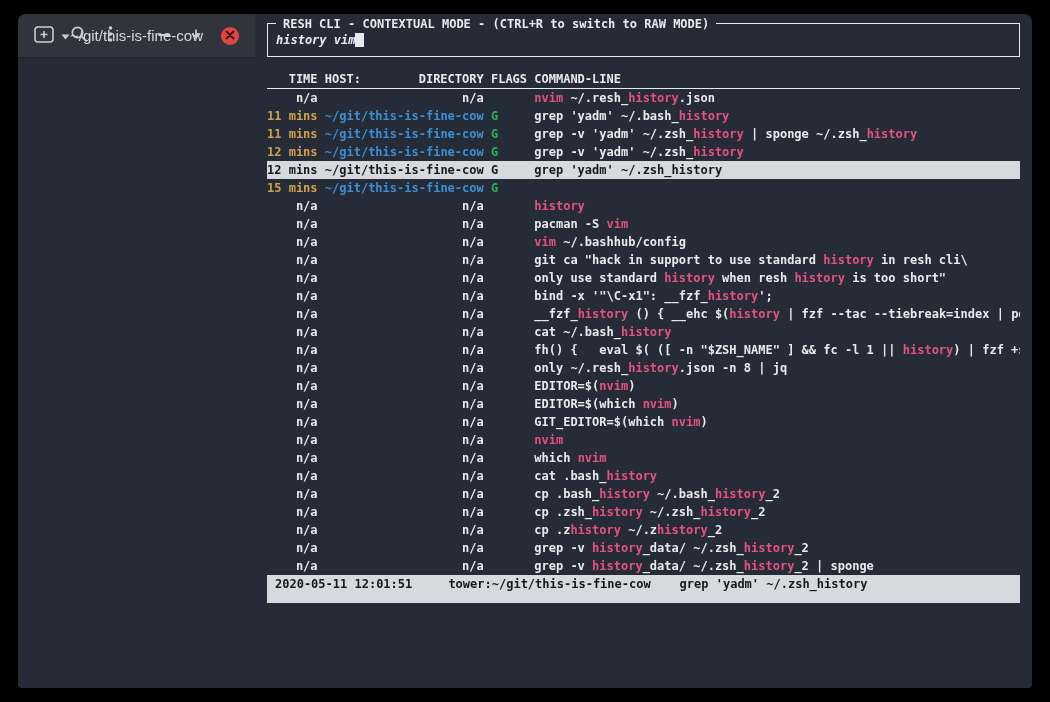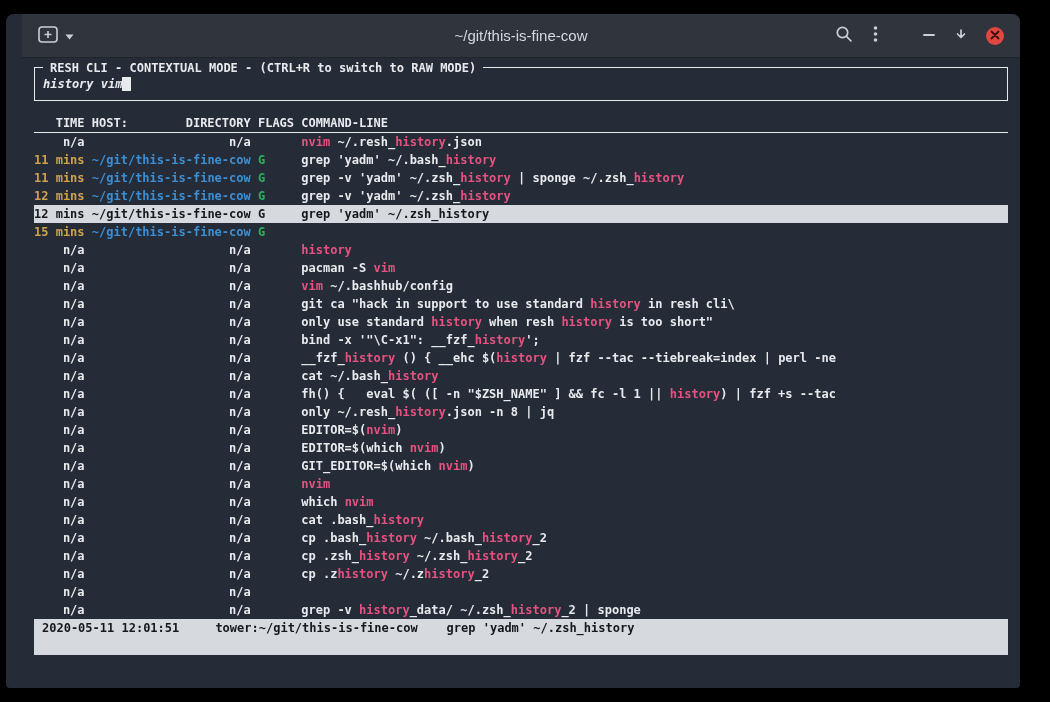--- a/index.html
+++ b/index.html
@@ -5,23 +5,23 @@
   :root{
     --terminal-bg:#262c37; --titlebar-bg:#30353d; --titlebar-text:#d3d9e0;
     --text:#e8eaee; --highlight:#e5527f; --time:#d0a14b; --directory:#3b8fd4;
     --flag:#25b35c; --selection-bg:#d6d9de; --selection-fg:#15181c;
     --close-red:#df4740; --border:#e8ebee; --icon:#c9cfd7;
   }
   *{box-sizing:border-box;}
   html,body{margin:0;padding:0;}
   body{width:1050px;height:702px;background:#000;position:relative;overflow:hidden;}
 
-  .window{position:absolute;left:6px;top:14px;width:1014px;height:674px;
+  .window{position:absolute;left:18px;top:14px;width:1014px;height:674px;
     border-radius:8px 8px 4px 4px;overflow:hidden;background:var(--terminal-bg);
-    display:flex;flex-direction:column;padding-left:16px;}
+    display:flex;flex-direction:row;}
 
   
   .titlebar{flex:none;height:44px;background:var(--titlebar-bg);display:flex;align-items:center;
     padding:0 16px;position:relative;font-family:"Liberation Sans",sans-serif;font-size:15px;
     color:var(--titlebar-text);border-bottom:1px solid #21252b;}
   .tb-left{display:flex;align-items:center;gap:7px;}
   .tb-title{position:absolute;left:50%;transform:translateX(-50%);white-space:nowrap;}
   .tb-right{margin-left:auto;display:flex;align-items:center;gap:20px;}
   .iconbtn{display:flex;align-items:center;justify-content:center;background:none;border:none;padding:0;cursor:pointer;}
   .win-controls{display:flex;align-items:center;gap:18px;margin-left:24px;}
@@ -46,21 +46,21 @@
   .c-time{flex:none;width:7ch;text-align:right;overflow:hidden;}
   .c-dir{flex:none;width:22ch;margin-left:1ch;text-align:right;overflow:hidden;}
   .c-flags{flex:none;width:5ch;margin-left:1ch;overflow:hidden;}
   .c-cmd{flex:1;margin-left:1ch;overflow:hidden;white-space:pre;}
   .thead .c-dir{display:flex;justify-content:space-between;text-align:left;}
   .time{color:var(--time);} .dir{color:var(--directory);} .flag{color:var(--flag);}
   .na{color:var(--text);} .hl{color:var(--highlight);}
   .trow.selected{background:var(--selection-bg);color:var(--selection-fg);}
   .trow.selected .time,.trow.selected .dir,.trow.selected .flag,.trow.selected .hl{color:var(--selection-fg);}
 
-  .status-bar{flex:none;height:36px;background:var(--selection-bg);color:var(--selection-fg);
+  .status-bar{flex:none;height:28px;background:var(--selection-bg);color:var(--selection-fg);
     display:flex;white-space:pre;padding:0 8px;align-items:baseline;line-height:18px;}
   .sb-loc{margin-left:5ch;} .sb-cmd{margin-left:4ch;}
   .help-line{flex:none;height:18px;white-space:pre;overflow:hidden;}
   .spacer{flex:1;}
 </style>
 </head>
 <body>
 
 <div class="window">
 
@@ -165,21 +165,21 @@
           <div class="trow"><span class="c-time na">n/a</span><span class="c-dir na">n/a</span><span class="c-flags flag"></span><span class="c-cmd"><span>only ~/.resh_</span><span class="hl">history</span><span>.json -n 8 | jq</span></span></div>
           <div class="trow"><span class="c-time na">n/a</span><span class="c-dir na">n/a</span><span class="c-flags flag"></span><span class="c-cmd"><span>EDITOR=$(</span><span class="hl">nvim</span><span>)</span></span></div>
           <div class="trow"><span class="c-time na">n/a</span><span class="c-dir na">n/a</span><span class="c-flags flag"></span><span class="c-cmd"><span>EDITOR=$(which </span><span class="hl">nvim</span><span>)</span></span></div>
           <div class="trow"><span class="c-time na">n/a</span><span class="c-dir na">n/a</span><span class="c-flags flag"></span><span class="c-cmd"><span>GIT_EDITOR=$(which </span><span class="hl">nvim</span><span>)</span></span></div>
           <div class="trow"><span class="c-time na">n/a</span><span class="c-dir na">n/a</span><span class="c-flags flag"></span><span class="c-cmd"><span class="hl">nvim</span></span></div>
           <div class="trow"><span class="c-time na">n/a</span><span class="c-dir na">n/a</span><span class="c-flags flag"></span><span class="c-cmd"><span>which </span><span class="hl">nvim</span></span></div>
           <div class="trow"><span class="c-time na">n/a</span><span class="c-dir na">n/a</span><span class="c-flags flag"></span><span class="c-cmd"><span>cat .bash_</span><span class="hl">history</span></span></div>
           <div class="trow"><span class="c-time na">n/a</span><span class="c-dir na">n/a</span><span class="c-flags flag"></span><span class="c-cmd"><span>cp .bash_</span><span class="hl">history</span><span> ~/.bash_</span><span class="hl">history</span><span>_2</span></span></div>
           <div class="trow"><span class="c-time na">n/a</span><span class="c-dir na">n/a</span><span class="c-flags flag"></span><span class="c-cmd"><span>cp .zsh_</span><span class="hl">history</span><span> ~/.zsh_</span><span class="hl">history</span><span>_2</span></span></div>
           <div class="trow"><span class="c-time na">n/a</span><span class="c-dir na">n/a</span><span class="c-flags flag"></span><span class="c-cmd"><span>cp .z</span><span class="hl">history</span><span> ~/.z</span><span class="hl">history</span><span>_2</span></span></div>
-          <div class="trow"><span class="c-time na">n/a</span><span class="c-dir na">n/a</span><span class="c-flags flag"></span></div>
+          <div class="trow"><span class="c-time na">n/a</span><span class="c-dir na">n/a</span><span class="c-flags flag"></span><span class="c-cmd"><span>grep -v </span><span class="hl">history</span><span>_data/ ~/.zsh_</span><span class="hl">history</span><span>_2</span></span></div>
           <div class="trow"><span class="c-time na">n/a</span><span class="c-dir na">n/a</span><span class="c-flags flag"></span><span class="c-cmd"><span>grep -v </span><span class="hl">history</span><span>_data/ ~/.zsh_</span><span class="hl">history</span><span>_2 | sponge</span></span></div>
         </div>
     </div>
 
     <div class="status-bar">
       <span class="sb-time">2020-05-11 12:01:51</span>
       <span class="sb-loc">tower:~/git/this-is-fine-cow</span>
       <span class="sb-cmd">grep 'yadm' ~/.zsh_history</span>
     </div>
 

